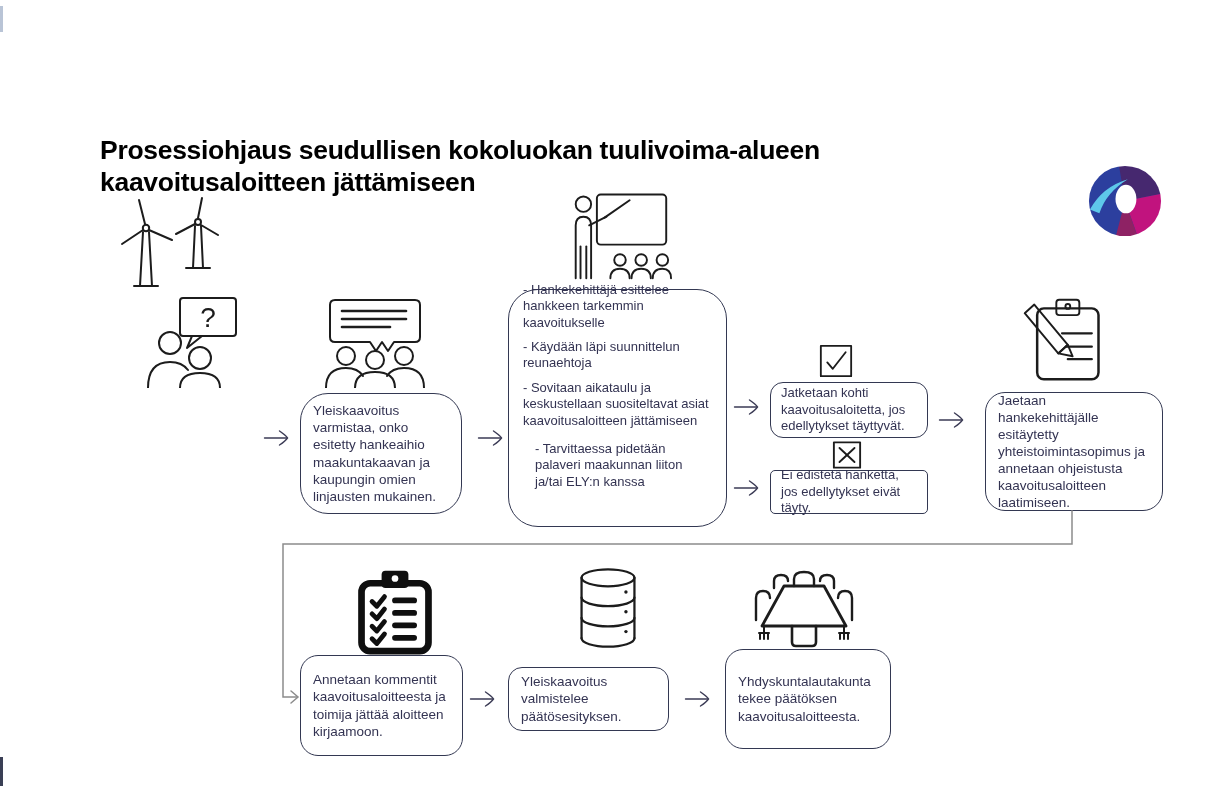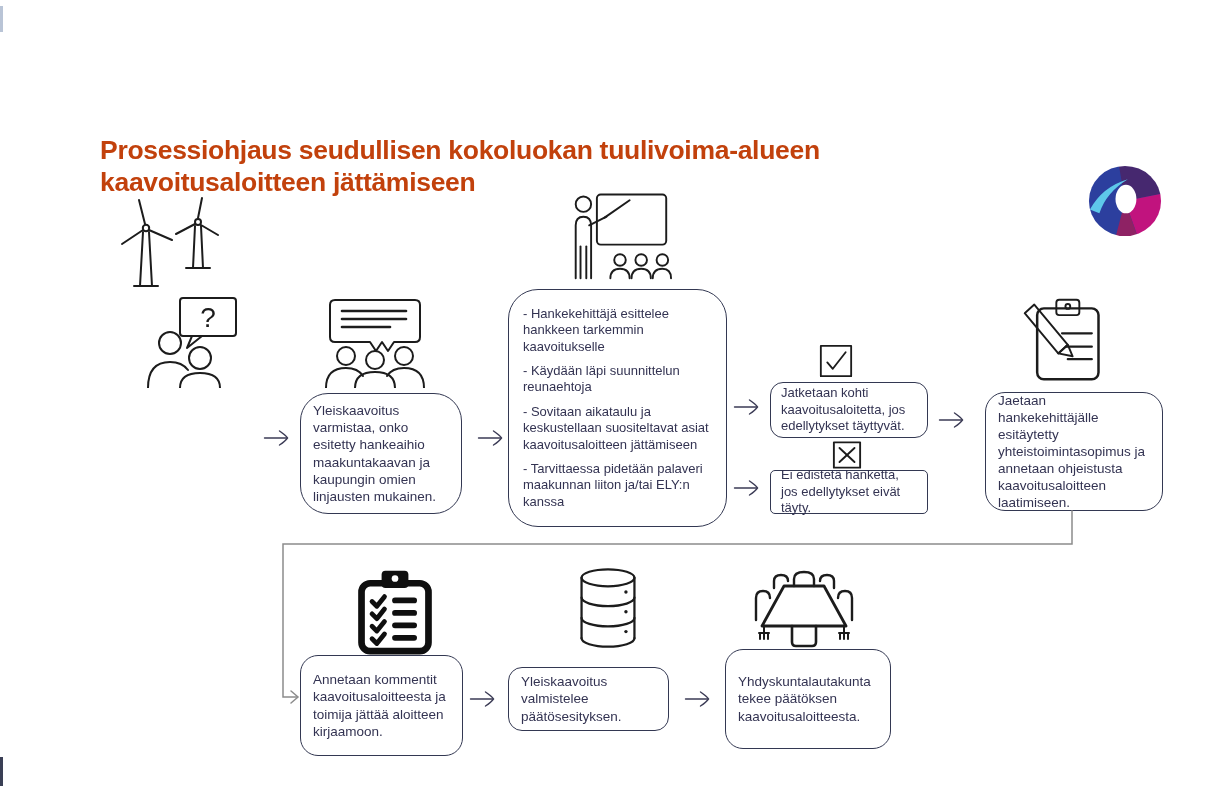--- a/index.html
+++ b/index.html
@@ -3,34 +3,34 @@
 <meta charset="utf-8">
 <style>
   html,body{margin:0;padding:0;background:#ffffff;}
   .canvas{
     position:relative;width:1206px;height:786px;background:#ffffff;
     font-family:"Liberation Sans",sans-serif;overflow:hidden;
   }
   .abs{position:absolute;}
   .title{
     left:100px;top:135px;width:820px;
-    font-size:26.5px;font-weight:700;color:#c2410c;
+    font-size:26.5px;font-weight:700;color:#000000;
     line-height:1.2;letter-spacing:-0.3px;
   }
   .box{
     position:absolute;border:1.6px solid #333852;background:#ffffff;
     color:#333352;display:flex;align-items:center;
     font-size:13.5px;line-height:1.27;box-sizing:border-box;
   }
   .box .txt{width:100%;}
   #box-initiative{left:90px;top:393px;width:162px;height:121px;border-radius:20px;padding:8px 12px;}
   #box-verification{left:300px;top:393px;width:162px;height:121px;border-radius:28px;padding:8px 12px;}
-  #box-consultation{left:508px;top:289px;width:219px;height:238px;border-radius:30px;padding:24px 14px;font-size:13px;line-height:1.26;}
+  #box-consultation{left:508px;top:289px;width:219px;height:238px;border-radius:30px;padding:24px 14px;font-size:13px;line-height:1.26;align-items:flex-end;}
   #box-consultation p{margin:0 0 8px 0;}
-  #box-consultation p:last-child{margin:0;}
+  #box-consultation p:last-child{margin:12px;}
   #box-proceed{left:770px;top:382px;width:158px;height:56px;border-radius:13px;padding:4px 10px;font-size:13px;}
   #box-reject{left:770px;top:470px;width:158px;height:44px;border-radius:5px;padding:4px 10px;font-size:13px;}
   #box-agreement{left:985px;top:392px;width:178px;height:119px;border-radius:20px;padding:23px 12px;}
   #box-comments{left:300px;top:655px;width:163px;height:101px;border-radius:18px;padding:18px 12px;}
   #box-preparation{left:508px;top:667px;width:161px;height:64px;border-radius:14px;padding:4px 12px;}
   #box-decision{left:725px;top:649px;width:166px;height:100px;border-radius:18px;padding:8px 12px;}
   .icon svg{display:block;width:100%;height:100%;}
   .stroke{stroke:#1c1c1c;fill:none;stroke-width:2;stroke-linecap:round;stroke-linejoin:round;}
   .arrow{position:absolute;width:29px;height:18px;}
   .edge-top{left:0;top:6px;width:3px;height:26px;background:#b9c4d6;}

